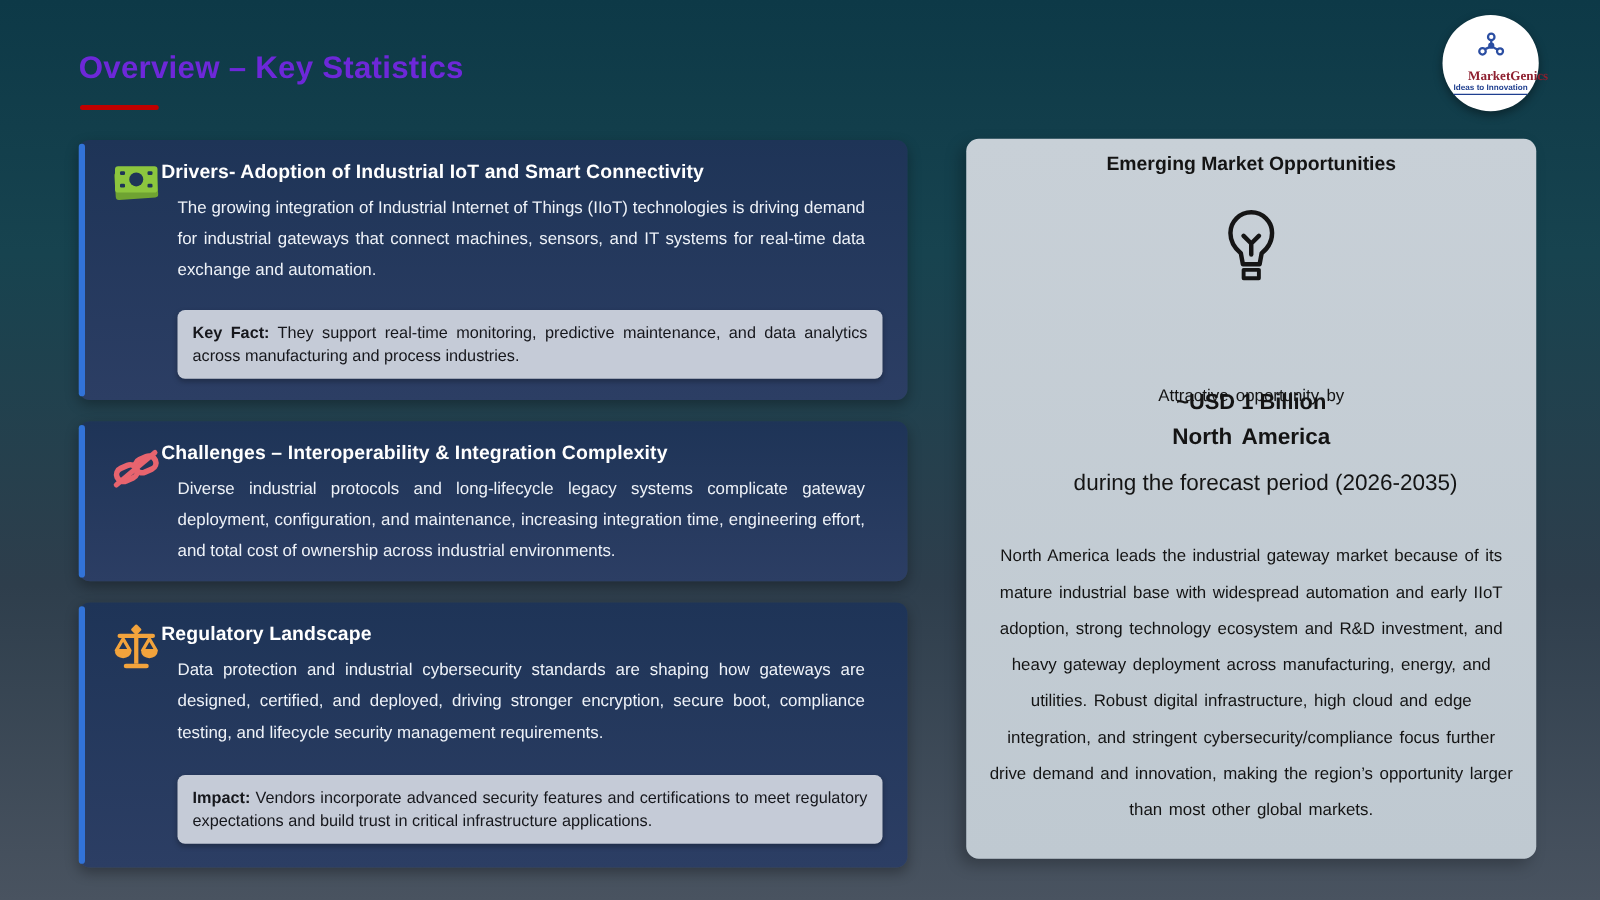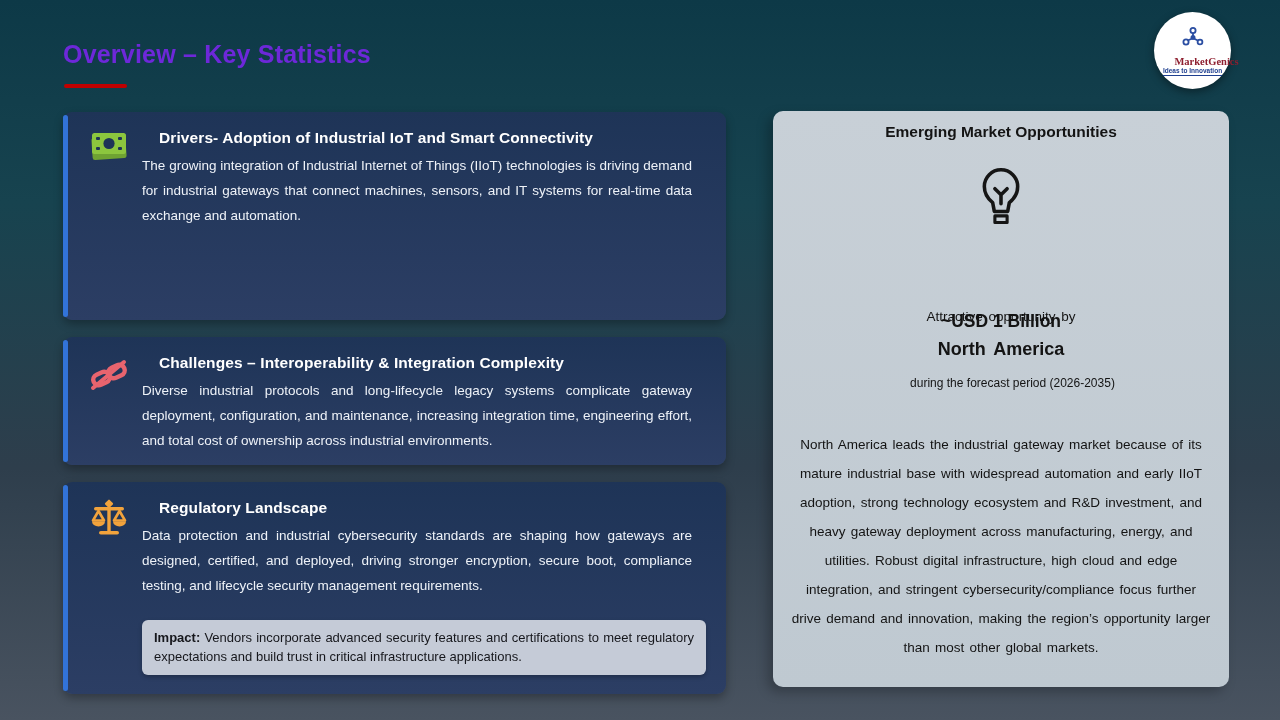--- a/index.html
+++ b/index.html
@@ -31,21 +31,21 @@
   }
   .card-accent{
     position:absolute;left:0;top:3px;bottom:3px;width:5px;
     background:#3273d8;border-radius:4px;
   }
   .card1{top:112px;height:208px;}
   .card2{top:337px;height:128px;}
   .card3{top:482px;height:212px;}
   .card-icon{position:absolute;left:26px;top:17px;width:44px;height:42px;}
   .card2 .card-icon{top:20px;}
-  .card-title{position:absolute;left:96px;top:17px;font-size:15.5px;font-weight:bold;color:#ffffff;letter-spacing:.1px;}
+  .card-title{position:absolute;left:66px;top:17px;font-size:15.5px;font-weight:bold;color:#ffffff;letter-spacing:.1px;}
   .card-body{
     position:absolute;left:79px;top:41px;width:550px;
     font-size:13.5px;color:#eef2f8;line-height:25px;text-align:justify;
   }
   .callout{
     position:absolute;left:79px;width:564px;box-sizing:border-box;
     background:#c5cbd7;border-radius:6px;padding:9px 12px;
     font-size:13px;line-height:18.5px;color:#16171c;text-align:justify;
     box-shadow:0 2px 4px rgba(0,0,0,.25);
   }
@@ -56,21 +56,21 @@
     position:absolute;left:773px;top:111px;width:456px;height:576px;
     background:linear-gradient(180deg,#c8d0d7 0%,#bfc9d1 100%);
     border-radius:10px;text-align:center;color:#141414;
     box-shadow:-5px 5px 12px rgba(0,0,0,.25);
   }
   .panel-heading{position:absolute;top:12px;left:0;right:0;font-size:15.5px;font-weight:bold;}
   .panel-bulb{position:absolute;top:56px;left:0;right:0;display:flex;justify-content:center;}
   .panel-value{position:absolute;top:160px;left:0;right:0;font-size:17.5px;font-weight:bold;margin-top:40px;}
   .panel-subtitle{position:absolute;top:198px;left:0;right:0;font-size:13.5px;word-spacing:2px;}
   .panel-region{position:absolute;top:228px;left:0;right:0;font-size:18px;font-weight:bold;word-spacing:3px;}
-  .panel-period{position:absolute;top:265px;left:0;right:0;font-size:12px;padding-left:23px;}
+  .panel-period{position:absolute;top:265px;left:0;right:0;font-size:18px;padding-left:23px;}
   .panel-desc{
     position:absolute;top:319px;left:17px;width:422px;
     font-size:13.5px;line-height:29px;word-spacing:1.5px;
   }
 </style>
 </head>
 <body>
 
 <div class="slide-title">Overview – Key Statistics</div>
 <div class="title-underline"></div>
@@ -99,20 +99,24 @@
       <rect x="3" y="4" width="34" height="21" rx="2.5" fill="#8cc63e"></rect>
       <circle cx="20" cy="14.5" r="5.6" fill="#1e3457"></circle>
       <rect x="7" y="8" width="4" height="3" rx="1" fill="#1e3457"></rect>
       <rect x="29" y="8" width="4" height="3" rx="1" fill="#1e3457"></rect>
       <rect x="7" y="18" width="4" height="3" rx="1" fill="#1e3457"></rect>
       <rect x="29" y="18" width="4" height="3" rx="1" fill="#1e3457"></rect>
     </svg>
   </div>
   <div class="card-title">Drivers- Adoption of Industrial IoT and Smart Connectivity</div>
   <div class="card-body">The growing integration of Industrial Internet of Things (IIoT) technologies is driving demand for industrial gateways that connect machines, sensors, and IT systems for real-time data exchange and automation.</div>
+  <div class="callout">
+    <b>Key Fact:</b>
+    <span>They support real-time monitoring, predictive maintenance, and data analytics across manufacturing and process industries.</span>
+  </div>
 </div>
 
 <div class="card card2">
   <div class="card-accent"></div>
   <div class="card-icon">
     <svg width="40" height="36" viewBox="0 0 40 36" fill="none" stroke="#e8646e" stroke-linecap="round">
       <rect x="4" y="16" width="17" height="11" rx="5.5" stroke-width="4.5" transform="rotate(-24 12.5 21.5)"></rect>
       <rect x="19" y="9" width="17" height="11" rx="5.5" stroke-width="4.5" transform="rotate(-24 27.5 14.5)"></rect>
       <line x1="4" y1="31" x2="35" y2="5" stroke-width="4"></line>
     </svg>

